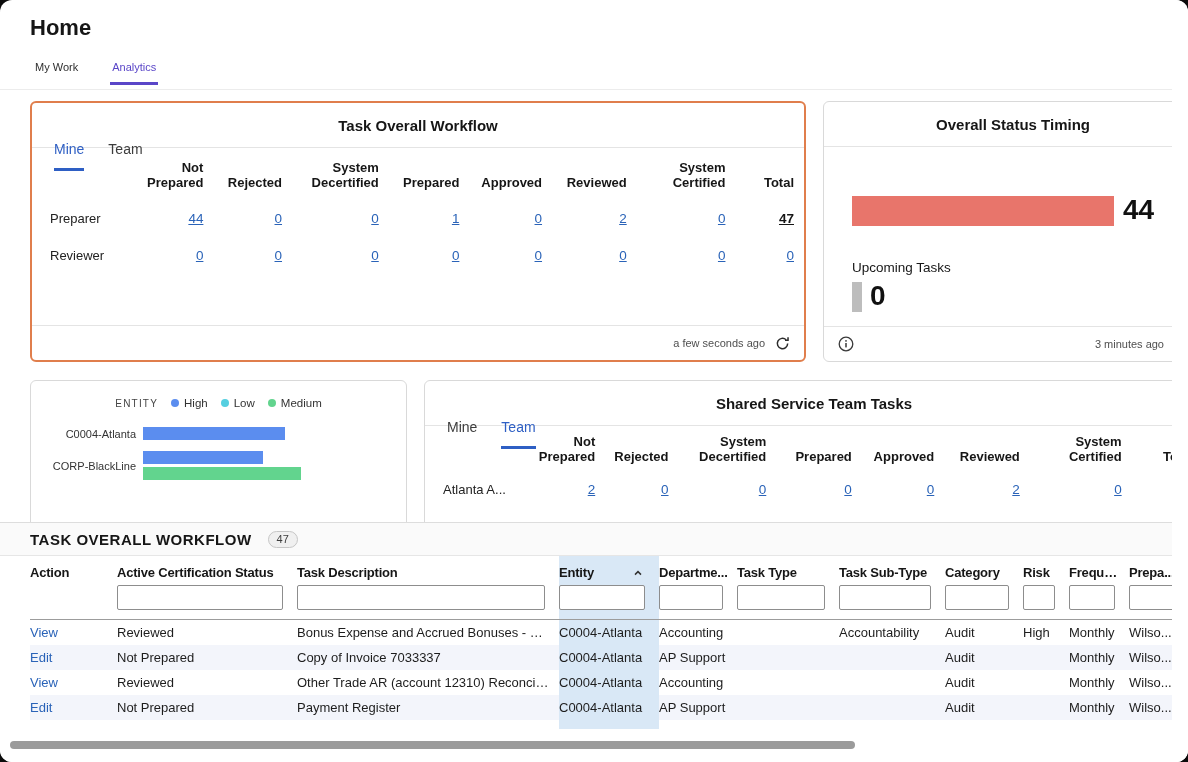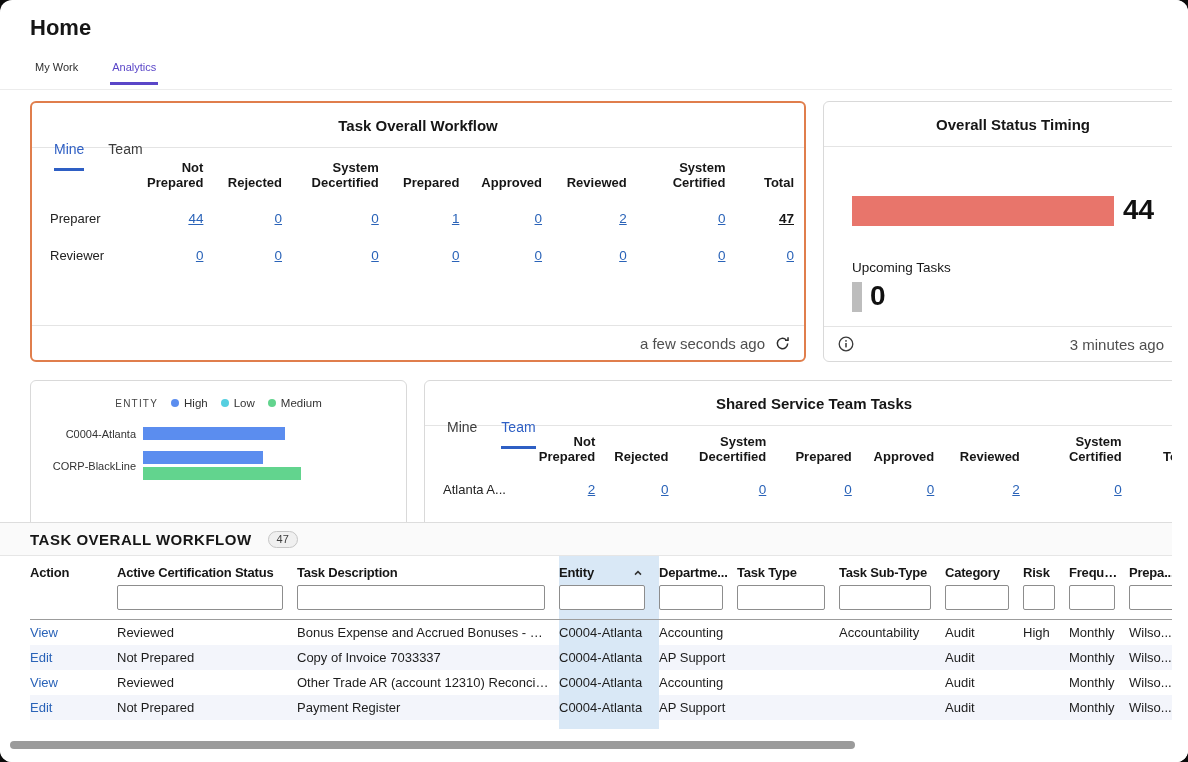--- a/index.html
+++ b/index.html
@@ -16,21 +16,21 @@
 
   
   .panel { position:absolute; background:#fff; border:1px solid #d9d9d9; border-radius:6px; }
   .panel-head { position:relative; height:45px; border-bottom:1px solid #e4e4e4; }
   .panel-title { position:absolute; left:0; right:0; top:0; height:100%; display:flex; align-items:center; justify-content:center;
                  font-size:15px; font-weight:bold; color:#161616; pointer-events:none; }
   .subtabs { position:absolute; left:0; top:0; height:100%; display:flex; gap:24px; padding-left:22px; z-index:2;margin-top:24px; }
   .subtab { display:flex; align-items:center; font-size:14px; color:#3d3d3d; border-bottom:3px solid transparent; cursor:pointer; padding-top:2px; }
   .subtab.active { color:#2e5fc4; border-bottom-color:#2e5fc4; font-weight:500; }
   .panel-foot { position:absolute; left:0; right:0; bottom:0; height:35px; border-top:1px solid #e4e4e4;
-                display:flex; align-items:center; font-size:15px; color:#4f4f4f; }
+                display:flex; align-items:center; font-size:11px; color:#4f4f4f; }
 
   
   .panel-wf { left:30px; top:101px; width:776px; height:261px; border:2px solid #e07e4c; }
   .wf-table { width:100%; border-collapse:collapse; table-layout:fixed; margin-top:6px; }
   .wf-table th { font-size:13px; font-weight:bold; color:#161616; text-align:right; vertical-align:bottom; padding:6px 10px 9px 0; line-height:1.18; }
   .wf-table td { text-align:right; padding:11px 10px; font-size:13.5px; }
   .wf-table td.rowlabel, .ss-table td.rowlabel { text-align:left; padding-left:18px; font-size:13px; color:#222;
                 white-space:nowrap; overflow:hidden; text-overflow:ellipsis; }
   tr.stripe-gray { background:#f4f4f4; }
   .cell-link { color:#2a63b8; text-decoration:underline; }

